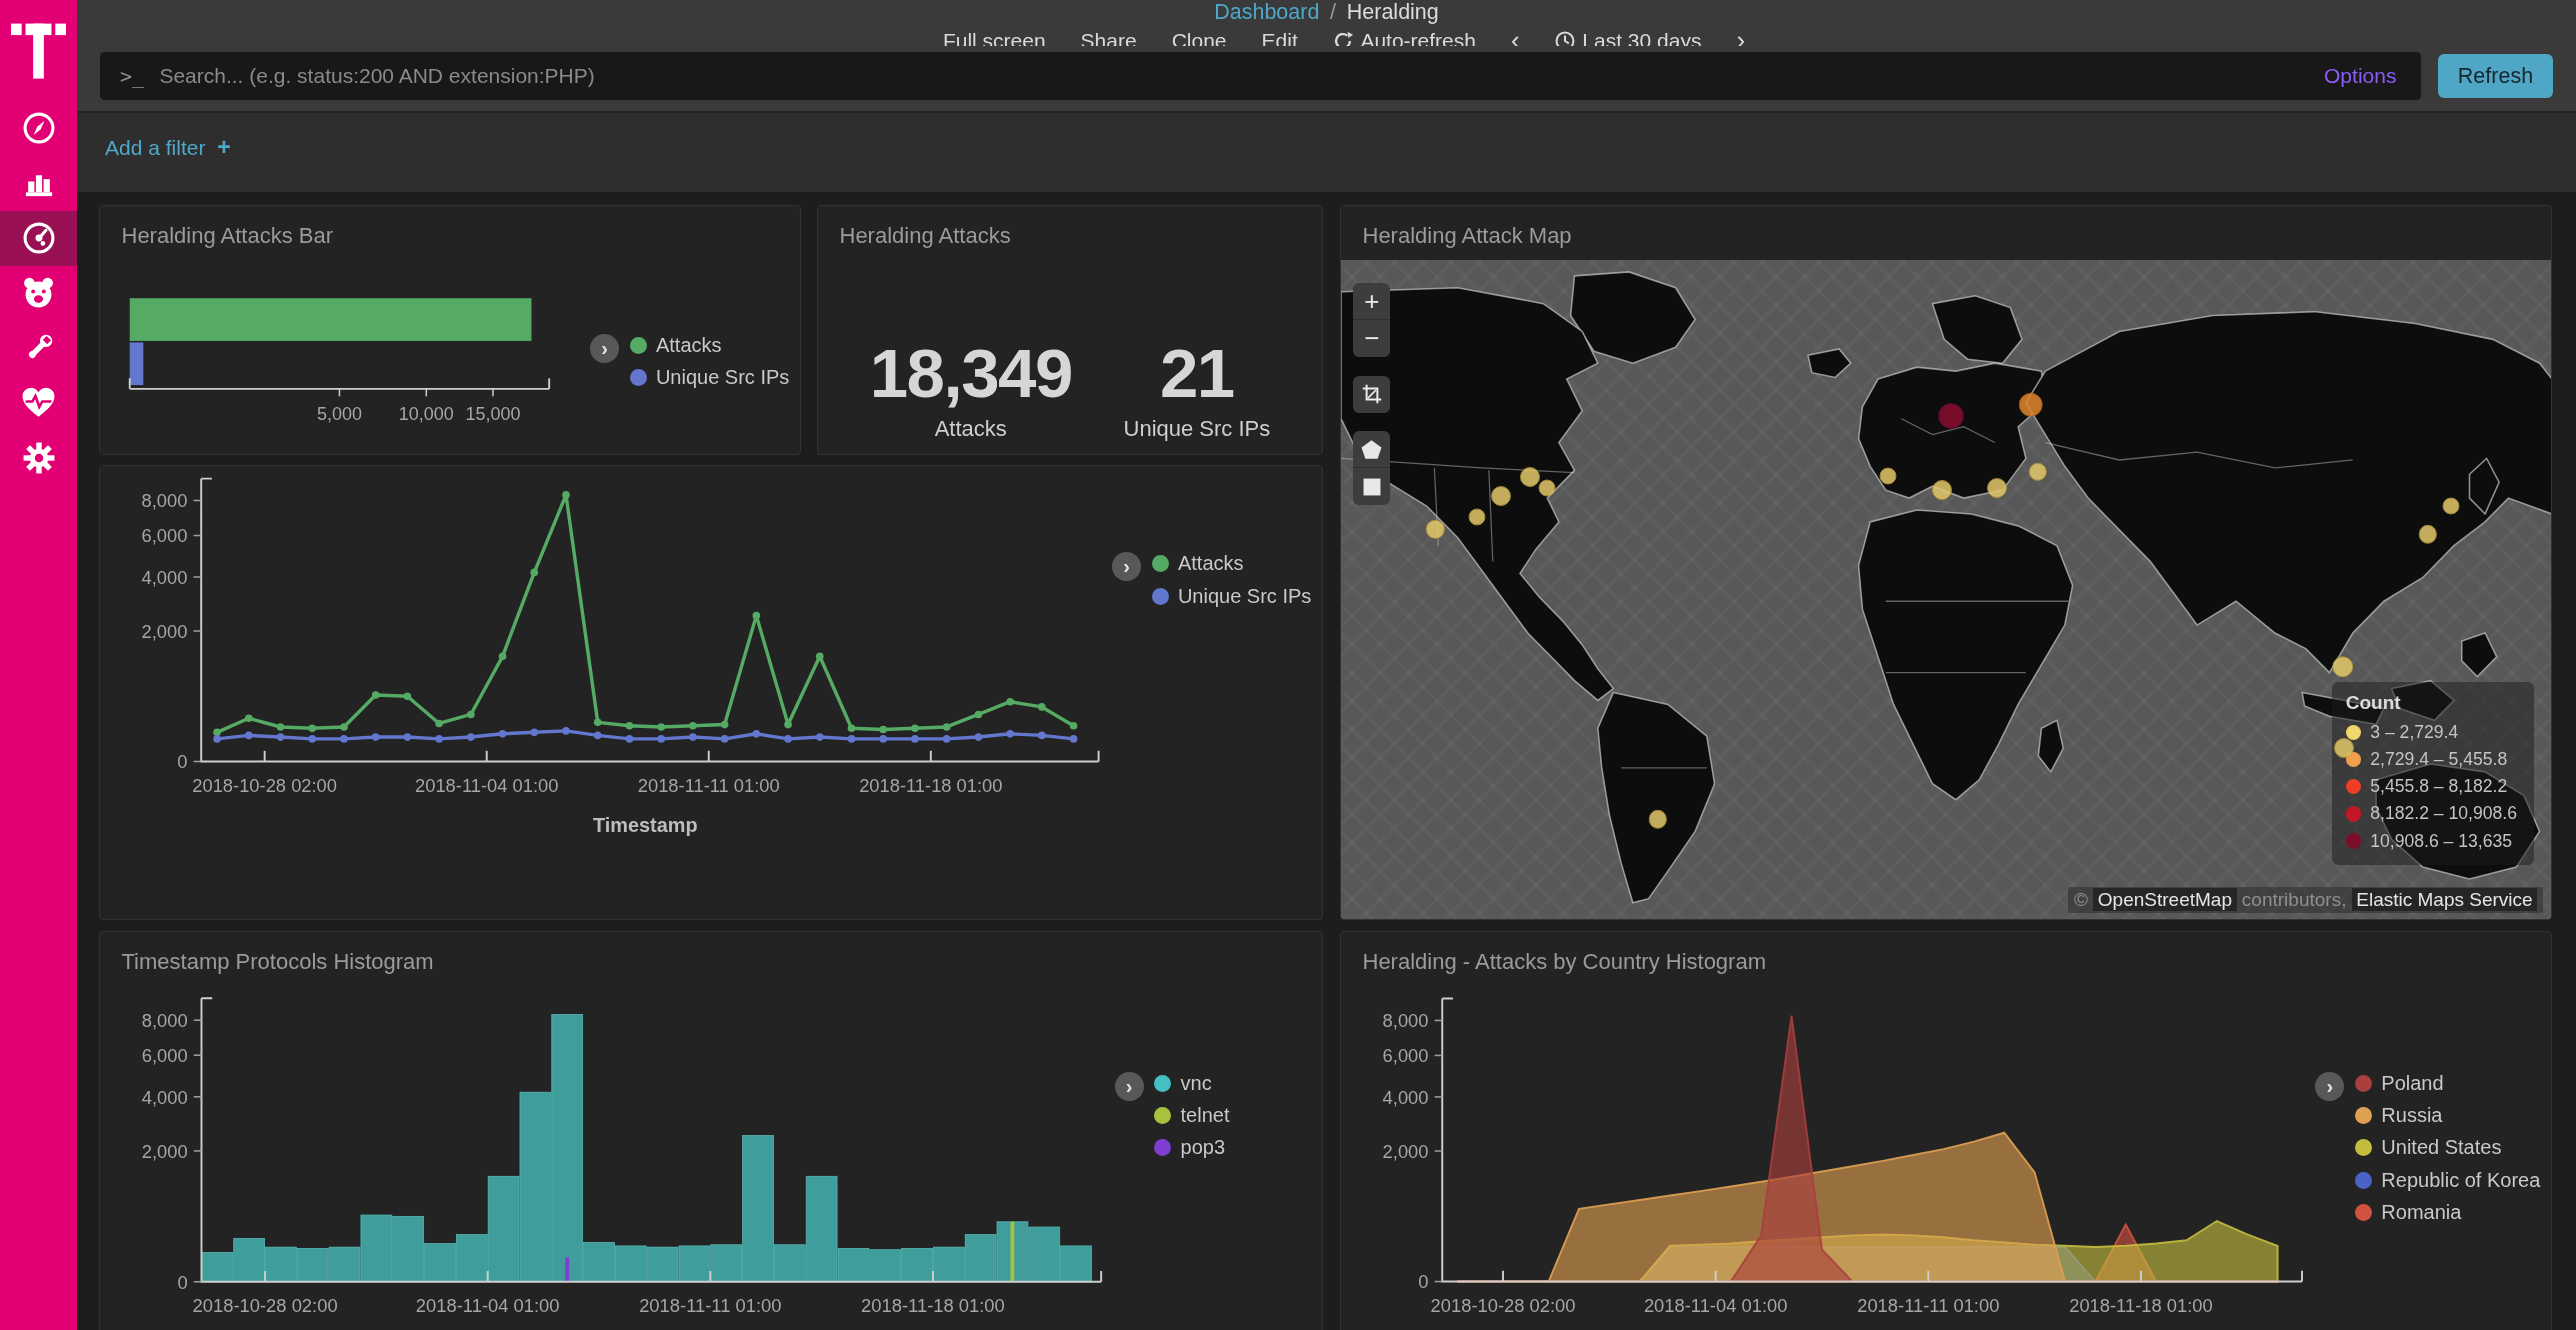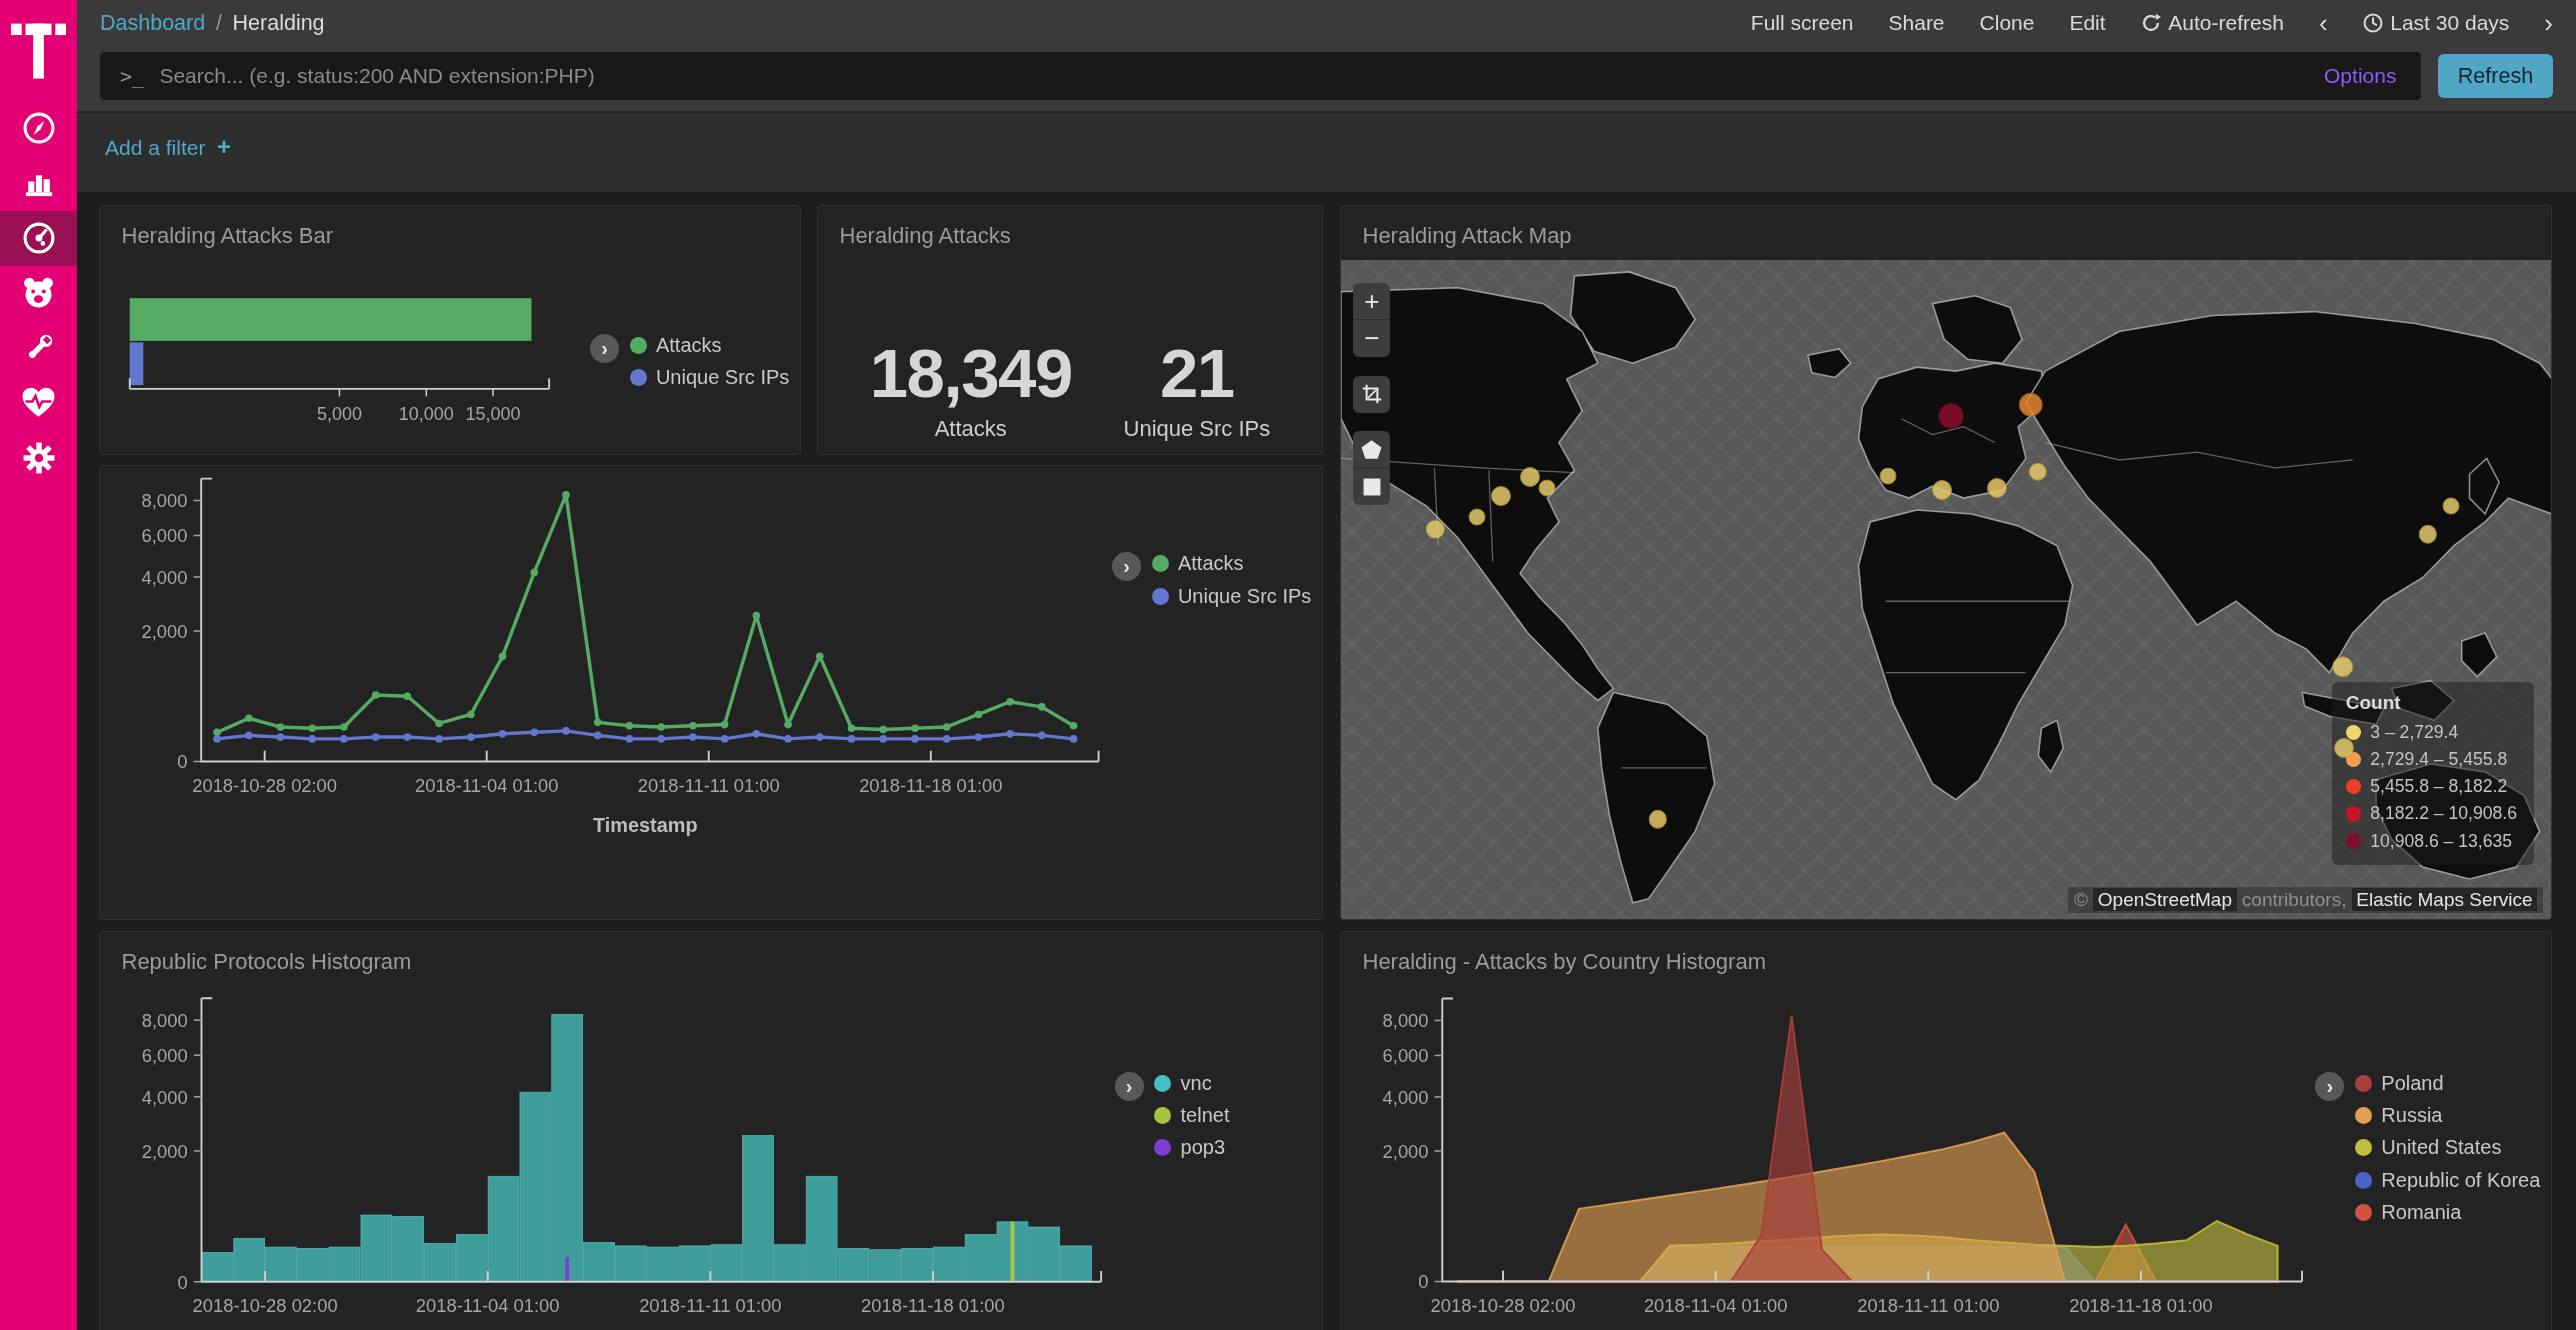--- a/index.html
+++ b/index.html
@@ -10,21 +10,21 @@
   
   .sidebar { width:77px; height:1331px; background:#e20074; flex:0 0 77px; }
   .t-logo { width:77px; height:90px; display:flex; align-items:center; justify-content:center; }
   .side-nav { margin-top:10.7px; }
   .side-item { width:77px; height:55px; display:flex; align-items:center; justify-content:center; cursor:pointer; }
   .side-item.active { background:#9a1054; }
 
   
   .main { flex:1; display:flex; flex-direction:column; }
   .topbar { height:46px; background:#3a3a3a; display:flex; align-items:center;
-            justify-content:space-between; padding:0 23px; }
+            justify-content:space-between; padding:0 23px;flex-direction:column; }
   .breadcrumb { font-size:21.5px; display:flex; align-items:center; }
   .crumb-link { color:#4fa8c9; cursor:pointer; }
   .crumb-sep { color:#9a9a9a; margin:0 10.7px; }
   .crumb-page { color:#dcdcdc; }
   .top-actions { display:flex; align-items:center; }
   .top-action { color:#dadada; font-size:21px; margin-left:35px; cursor:pointer;
                 display:flex; align-items:center; white-space:nowrap; }
   .top-action svg { margin-right:7.7px; }
   .chev { font-size:26px; color:#dadada; margin-left:35px; cursor:pointer; }
 
@@ -466,21 +466,21 @@
                 <div class="legend-item">
                   <span class="legend-dot" style="background: rgb(99, 119, 207);"></span>
                   <span class="legend-label">Unique Src IPs</span>
                 </div>
               </div>
             </div>
         </div>
       </section>
 
       <section class="panel" id="panel-protocols">
-        <div class="panel-title">Republic Protocols Histogram</div>
+        <div class="panel-title">Timestamp Protocols Histogram</div>
         <div class="panel-body">
           <svg id="svg-protocols" width="1004" height="387" viewBox="0 0 1310 505">
               <rect x="118.6" y="343.8370717723457" width="40.3" height="38.16292822765428" fill="#3f9e9c" stroke="#5ab8b4" stroke-width="1"></rect>
               <rect x="160.1" y="325.39522988298603" width="40.3" height="56.60477011701397" fill="#3f9e9c" stroke="#5ab8b4" stroke-width="1"></rect>
               <rect x="201.6" y="336.84501436969856" width="40.3" height="45.15498563030144" fill="#3f9e9c" stroke="#5ab8b4" stroke-width="1"></rect>
               <rect x="243.1" y="338.4875670850064" width="40.3" height="43.51243291499361" fill="#3f9e9c" stroke="#5ab8b4" stroke-width="1"></rect>
               <rect x="284.6" y="336.84501436969856" width="40.3" height="45.15498563030144" fill="#3f9e9c" stroke="#5ab8b4" stroke-width="1"></rect>
               <rect x="326.1" y="294.9751341700128" width="40.3" height="87.02486582998722" fill="#3f9e9c" stroke="#5ab8b4" stroke-width="1"></rect>
               <rect x="367.6" y="296.66509826251945" width="40.3" height="85.33490173748055" fill="#3f9e9c" stroke="#5ab8b4" stroke-width="1"></rect>
               <rect x="409.1" y="332.24162930174003" width="40.3" height="49.75837069825997" fill="#3f9e9c" stroke="#5ab8b4" stroke-width="1"></rect>

